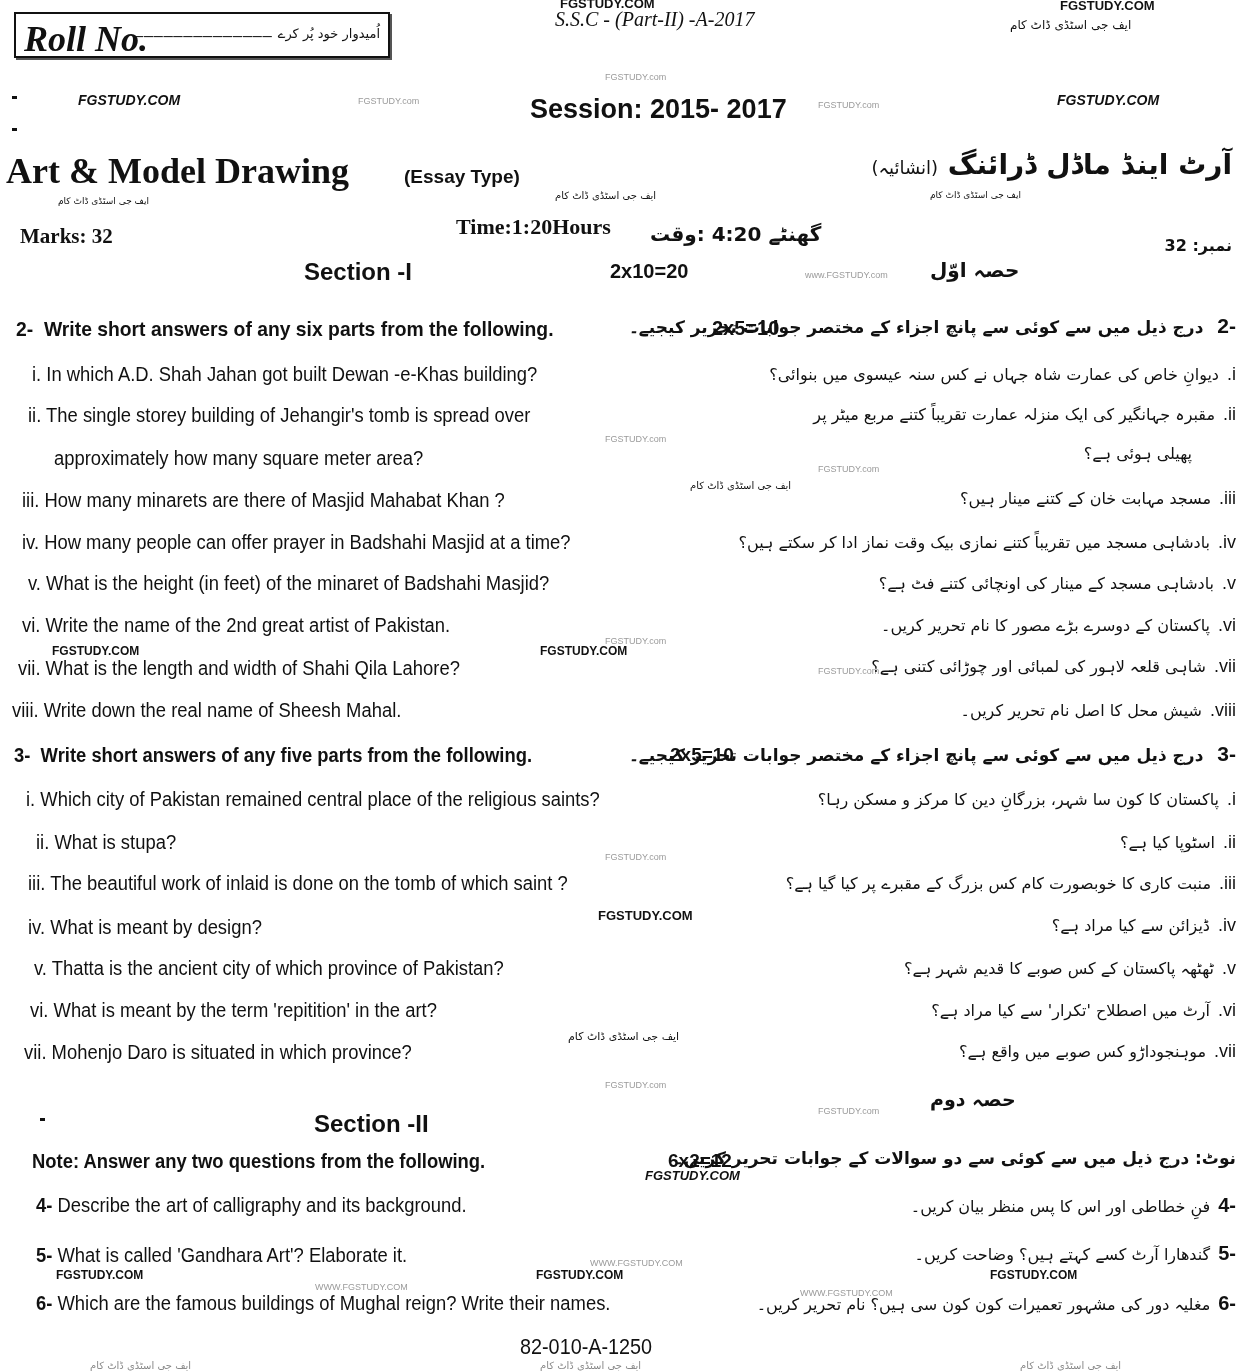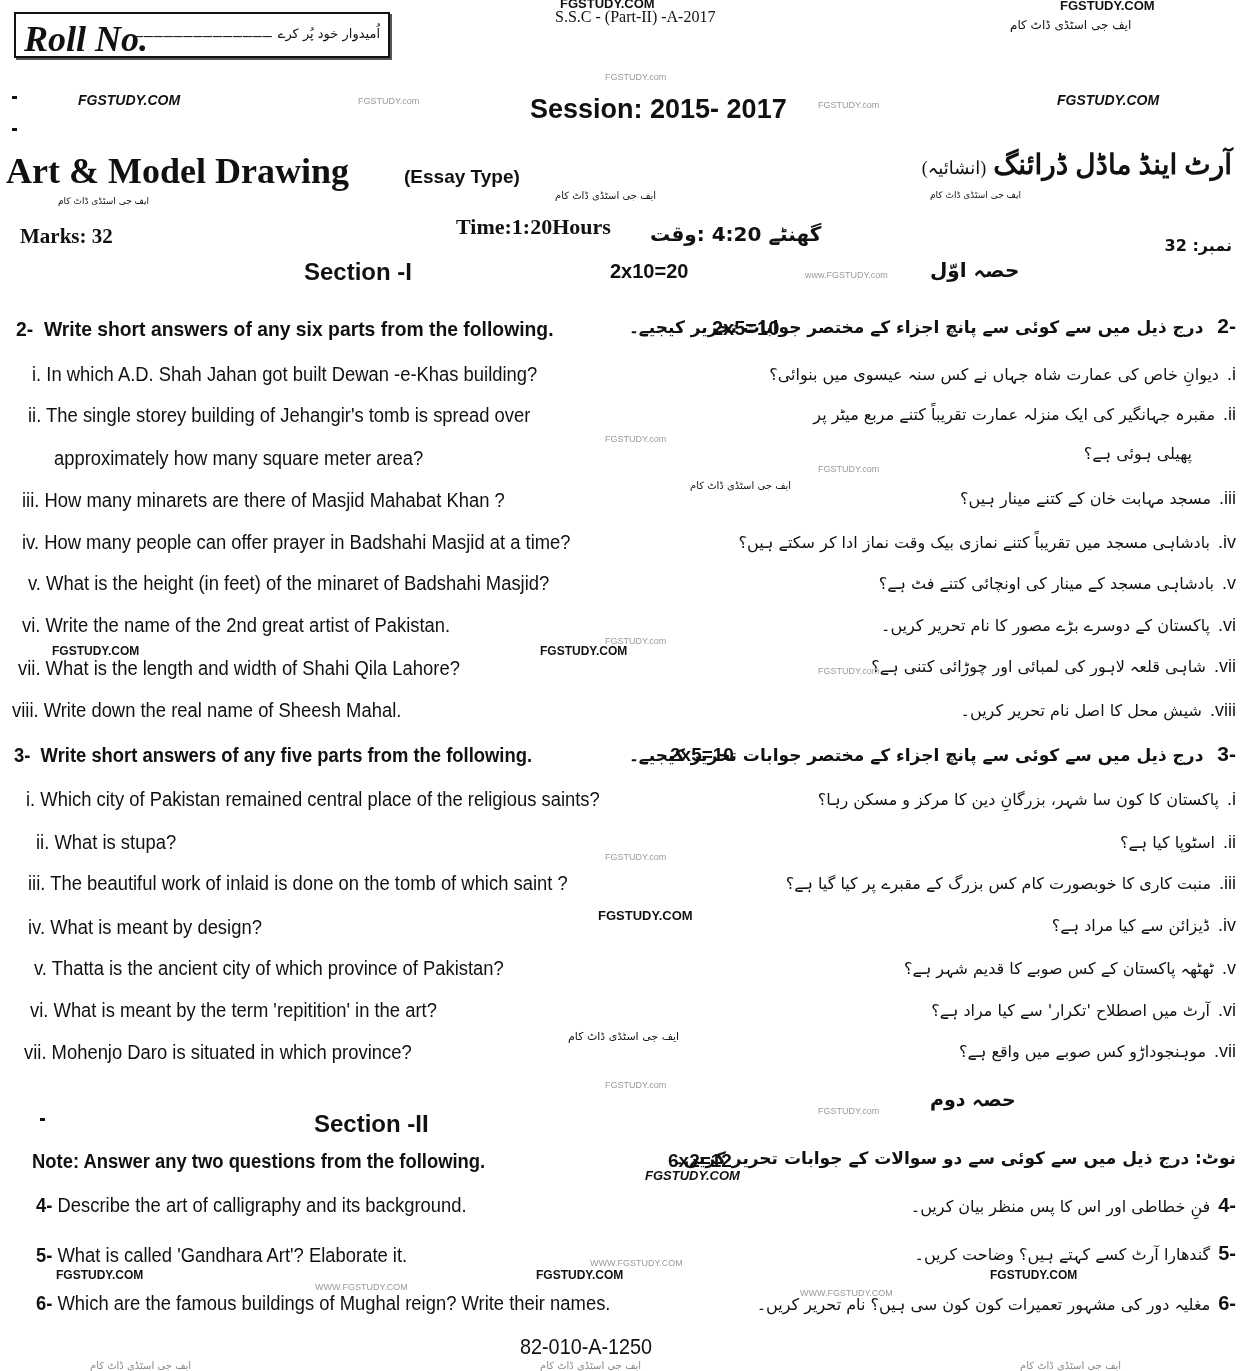--- a/index.html
+++ b/index.html
@@ -23,41 +23,41 @@
 </head>
 <body>
 
 <div class="abs roll-box" style="left:14px; top:12px; width:372px; height:42px;">
   <span class="abs serif bold" style="left:8px; top:4px; font-size:36px; font-style:italic;">Roll No.</span>
   <span class="abs" style="left:118px; top:6px; font-size:16px; letter-spacing:1px;">______________</span>
   <span class="abs urdu" style="right:8px; top:12px; font-size:13px;">اُمیدوار خود پُر کرے</span>
 </div>
 
 <span class="abs wm-small-bold" style="left:560px; top:-4px; font-size:13px;">FGSTUDY.COM</span>
-<span class="abs serif" style="left:555px; top:8px; font-size:16px; ">S.S.C - (Part-II) -A-2017</span>
+<span class="abs serif" style="left:555px; top:8px; font-size:20px; font-style:italic;">S.S.C - (Part-II) -A-2017</span>
 
 <span class="abs wm-small-bold" style="left:1060px; top:-2px; font-size:13px;">FGSTUDY.COM</span>
 <span class="abs urdu" style="left:1010px; top:18px; font-size:12px;">ایف جی اسٹڈی ڈاٹ کام</span>
 
 <span class="abs wm-bold" style="left:78px; top:92px;">FGSTUDY.COM</span>
 <span class="abs wm" style="left:358px; top:96px;">FGSTUDY.com</span>
 <span class="abs wm" style="left:605px; top:72px;">FGSTUDY.com</span>
 <span class="abs sans bold" style="left:530px; top:94px; font-size:27px;">Session: 2015- 2017</span>
 <span class="abs wm" style="left:818px; top:100px;">FGSTUDY.com</span>
 <span class="abs wm-bold" style="left:1057px; top:92px;">FGSTUDY.COM</span>
 
 <div class="mark-dot" style="left:12px; top:96px;"></div>
 <div class="mark-dot" style="left:12px; top:128px;"></div>
 
 <span class="abs serif bold" style="left:6px; top:150px; font-size:36px;">Art &amp; Model Drawing</span>
 <span class="abs sans bold" style="left:404px; top:166px; font-size:19px;">(Essay Type)</span>
 <span class="abs urdu" style="left:58px; top:196px; font-size:9px;">ایف جی اسٹڈی ڈاٹ کام</span>
 <span class="abs urdu" style="left:555px; top:190px; font-size:10px;">ایف جی اسٹڈی ڈاٹ کام</span>
 
-<div class="abs urdu" style="right:18px; top:148px; font-size:28px; font-weight:bold;font-family:Liberation Serif, serif;">
+<div class="abs urdu" style="right:18px; top:148px; font-size:28px; font-weight:bold;">
   <span>آرٹ اینڈ ماڈل ڈرائنگ</span>
   <span style="font-size:18px; font-weight:normal;">(انشائیہ)</span>
 </div>
 <span class="abs urdu" style="left:930px; top:190px; font-size:9px;">ایف جی اسٹڈی ڈاٹ کام</span>
 
 <span class="abs serif bold" style="left:20px; top:224px; font-size:21px;">Marks: 32</span>
 <span class="abs serif bold" style="left:456px; top:214px; font-size:22px;">Time:1:20Hours</span>
 <span class="abs urdu bold" style="left:650px; top:222px; font-size:20px;">گھنٹے 4:20 :وقت</span>
 <span class="abs urdu serif bold" style="right:18px; top:236px; font-size:16px;">نمبر: 32</span>
 

